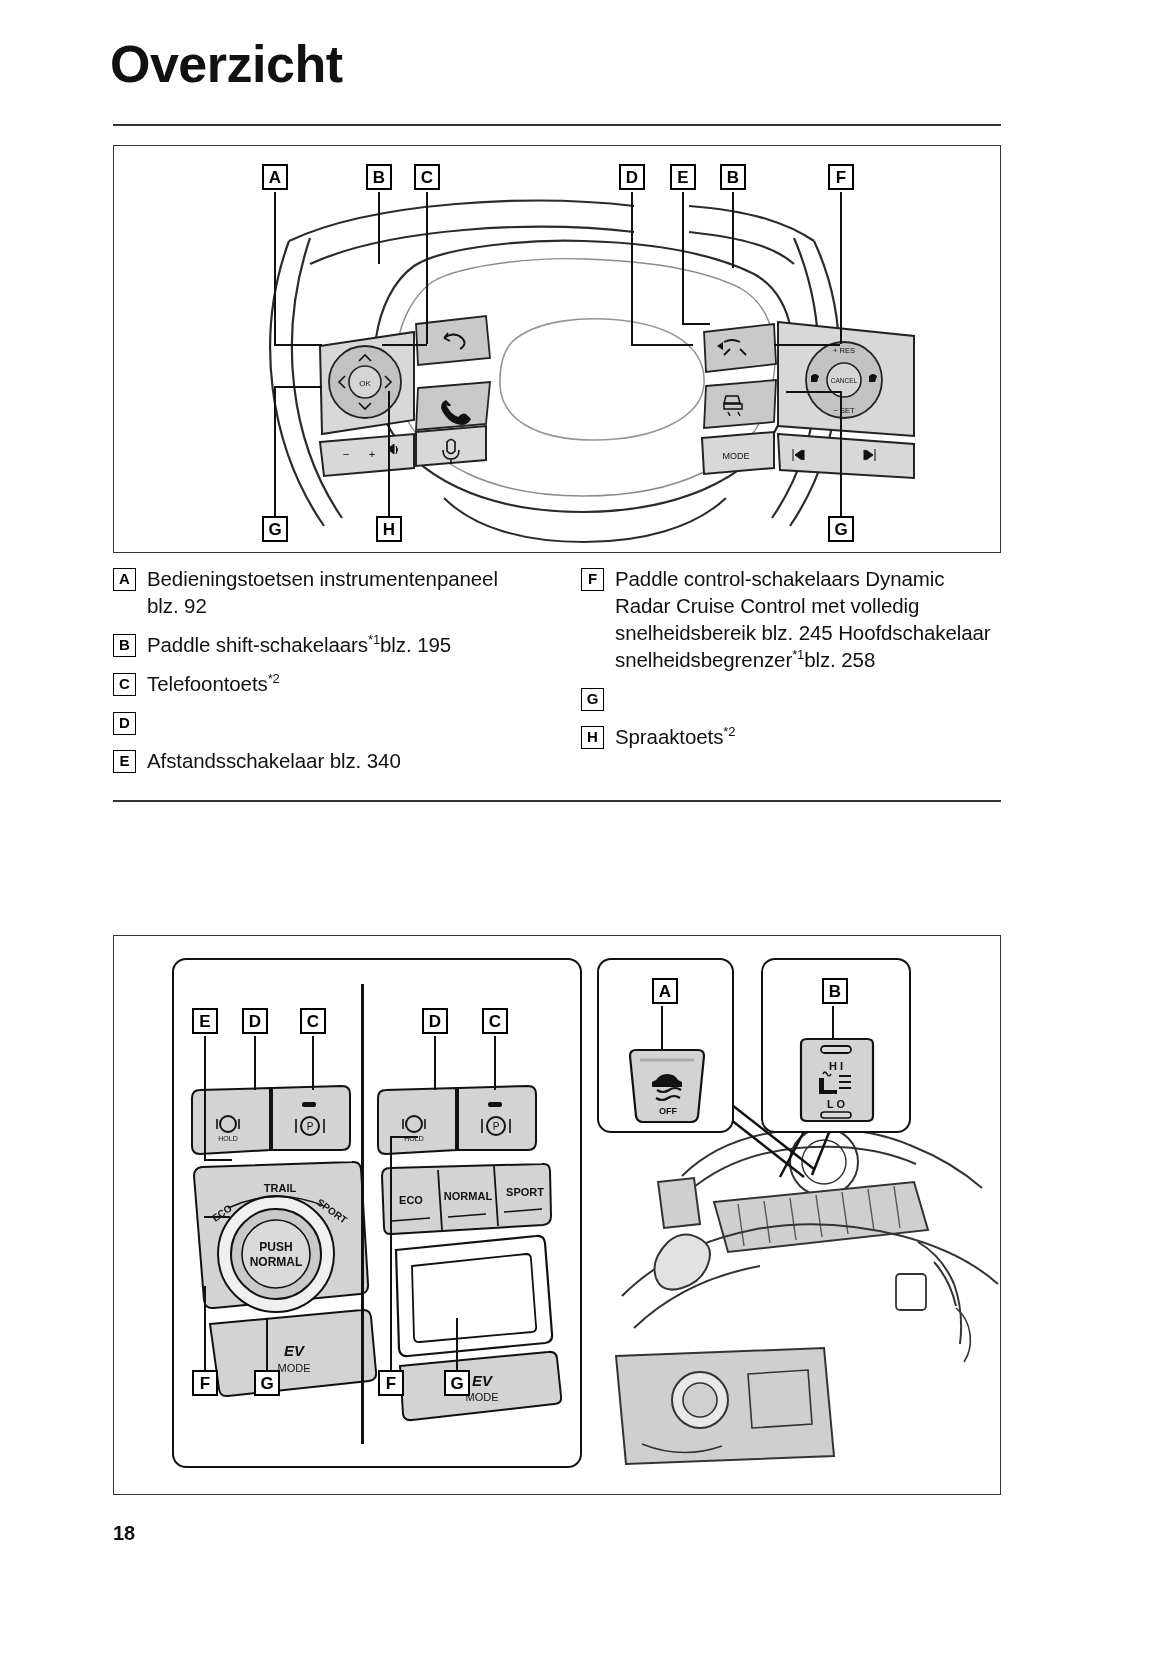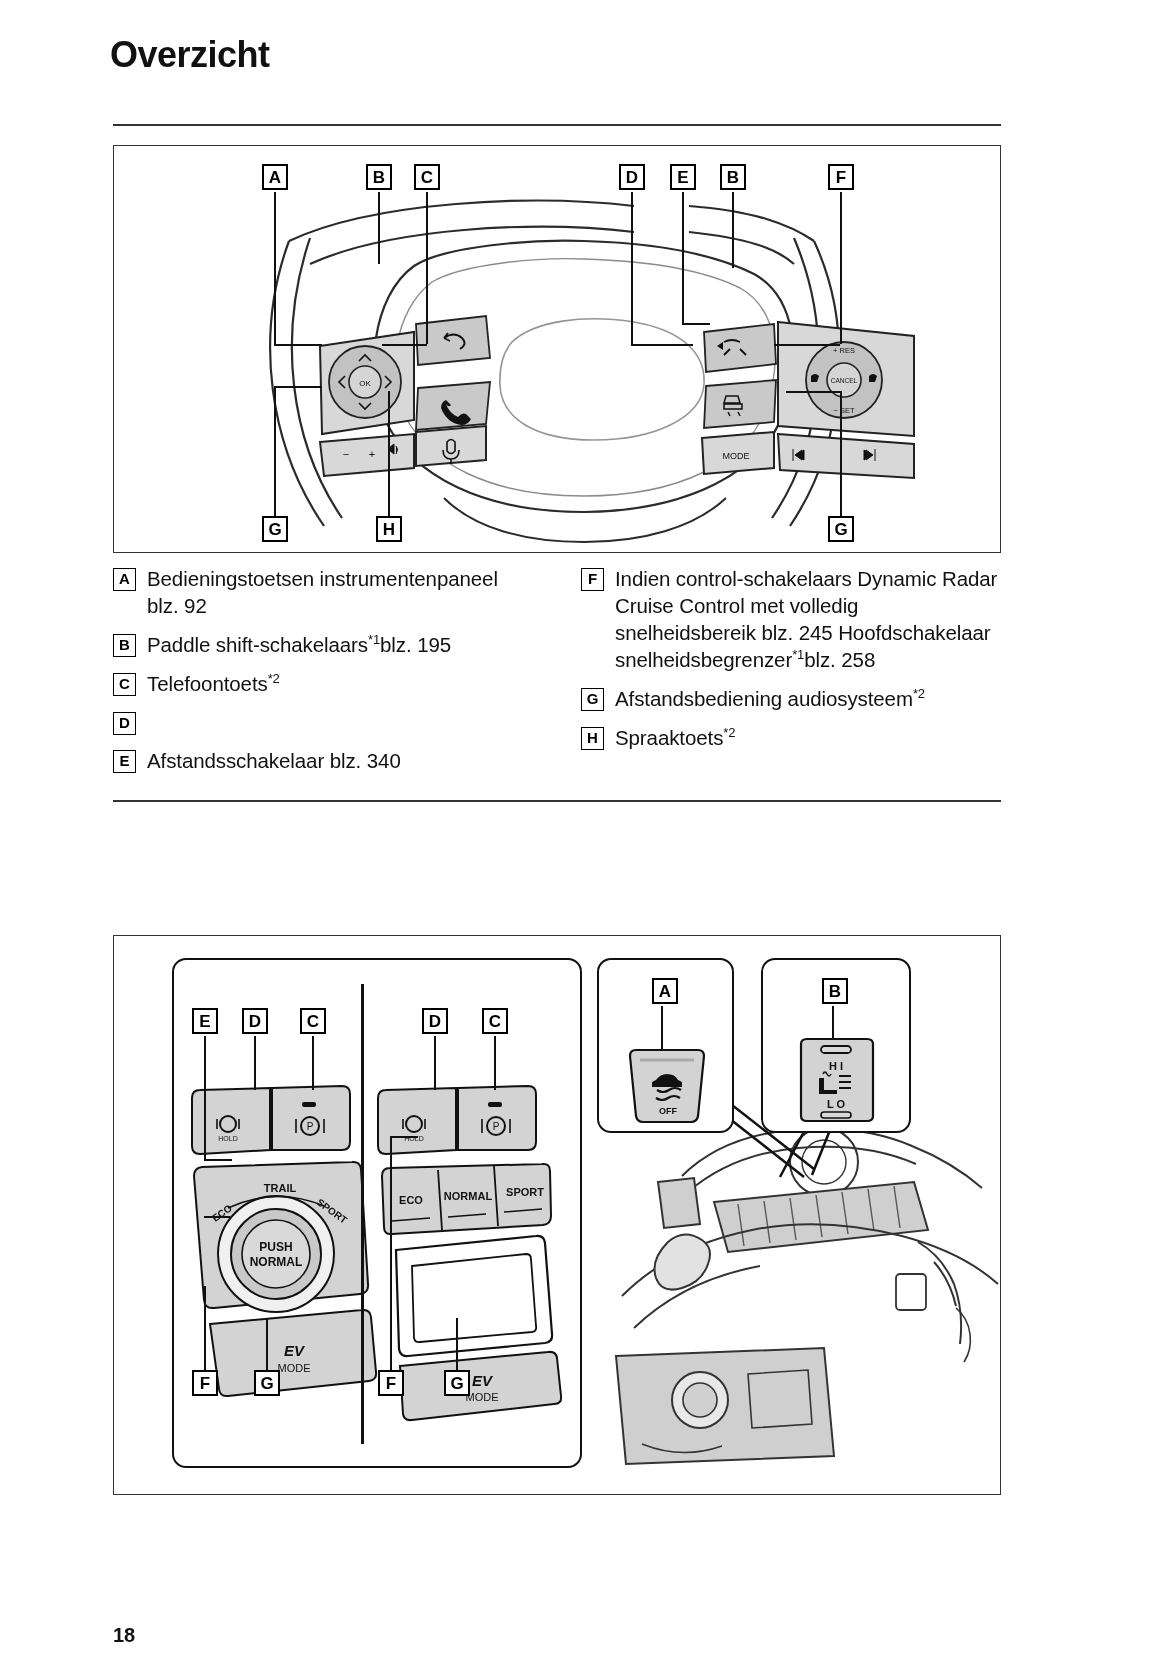--- a/index.html
+++ b/index.html
@@ -15,21 +15,21 @@
     height: 1653px;
     margin: 0 auto;
     background: #fff;
     overflow: hidden;
   }
 
   
   .page-title {
     position: absolute;
     left: 110px; top: 34px;
-    font-size: 36px;
+    font-size: 52px;
     font-weight: bold;
     letter-spacing: -0.5px;
     color: #111;
   }
   .title-rule {
     position: absolute;
     left: 113px; top: 124px;
     width: 888px; height: 2px;
     background: #333;
   }
@@ -137,21 +137,21 @@
   .cal-box {
     position: absolute;
     border: 2.5px solid #111;
     border-radius: 14px;
     background: #fff;
     z-index: 3;
   }
 
   .page-number {
     position: absolute;
-    left: 113px; top: 1624px;
+    left: 113px; top: 1522px;
     font-size: 20px;
     font-weight: bold;
     color: #111;
   }
 
   svg { display: block; }
 </style>
 </head>
 <body>
 
@@ -296,25 +296,24 @@
       </div>
       <div class="legend-row">
         <div class="legend-chip">E</div>
         <div class="legend-text">Afstandsschakelaar blz. 340</div>
       </div>
     </div>
 
     <div class="legend-col right">
       <div class="legend-row">
         <div class="legend-chip">F</div>
-        <div class="legend-text"><span>Indien control-schakelaars</span> <span>Dynamic Radar Cruise Control met volledig snelheidsbereik blz. 245</span> <span>Hoofdschakelaar snelheidsbegrenzer</span><sup>*1</sup><span>blz. 258</span></div>
+        <div class="legend-text"><span>Paddle control-schakelaars</span> <span>Dynamic Radar Cruise Control met volledig snelheidsbereik blz. 245</span> <span>Hoofdschakelaar snelheidsbegrenzer</span><sup>*1</sup><span>blz. 258</span></div>
       </div>
       <div class="legend-row">
         <div class="legend-chip">G</div>
-        <div class="legend-text"><span>Afstandsbediening audiosysteem</span><sup>*2</sup></div>
       </div>
       <div class="legend-row">
         <div class="legend-chip">H</div>
         <div class="legend-text"><span>Spraaktoets</span><sup>*2</sup></div>
       </div>
     </div>
   </div>
 
   <div class="legend-rule"></div>
 

